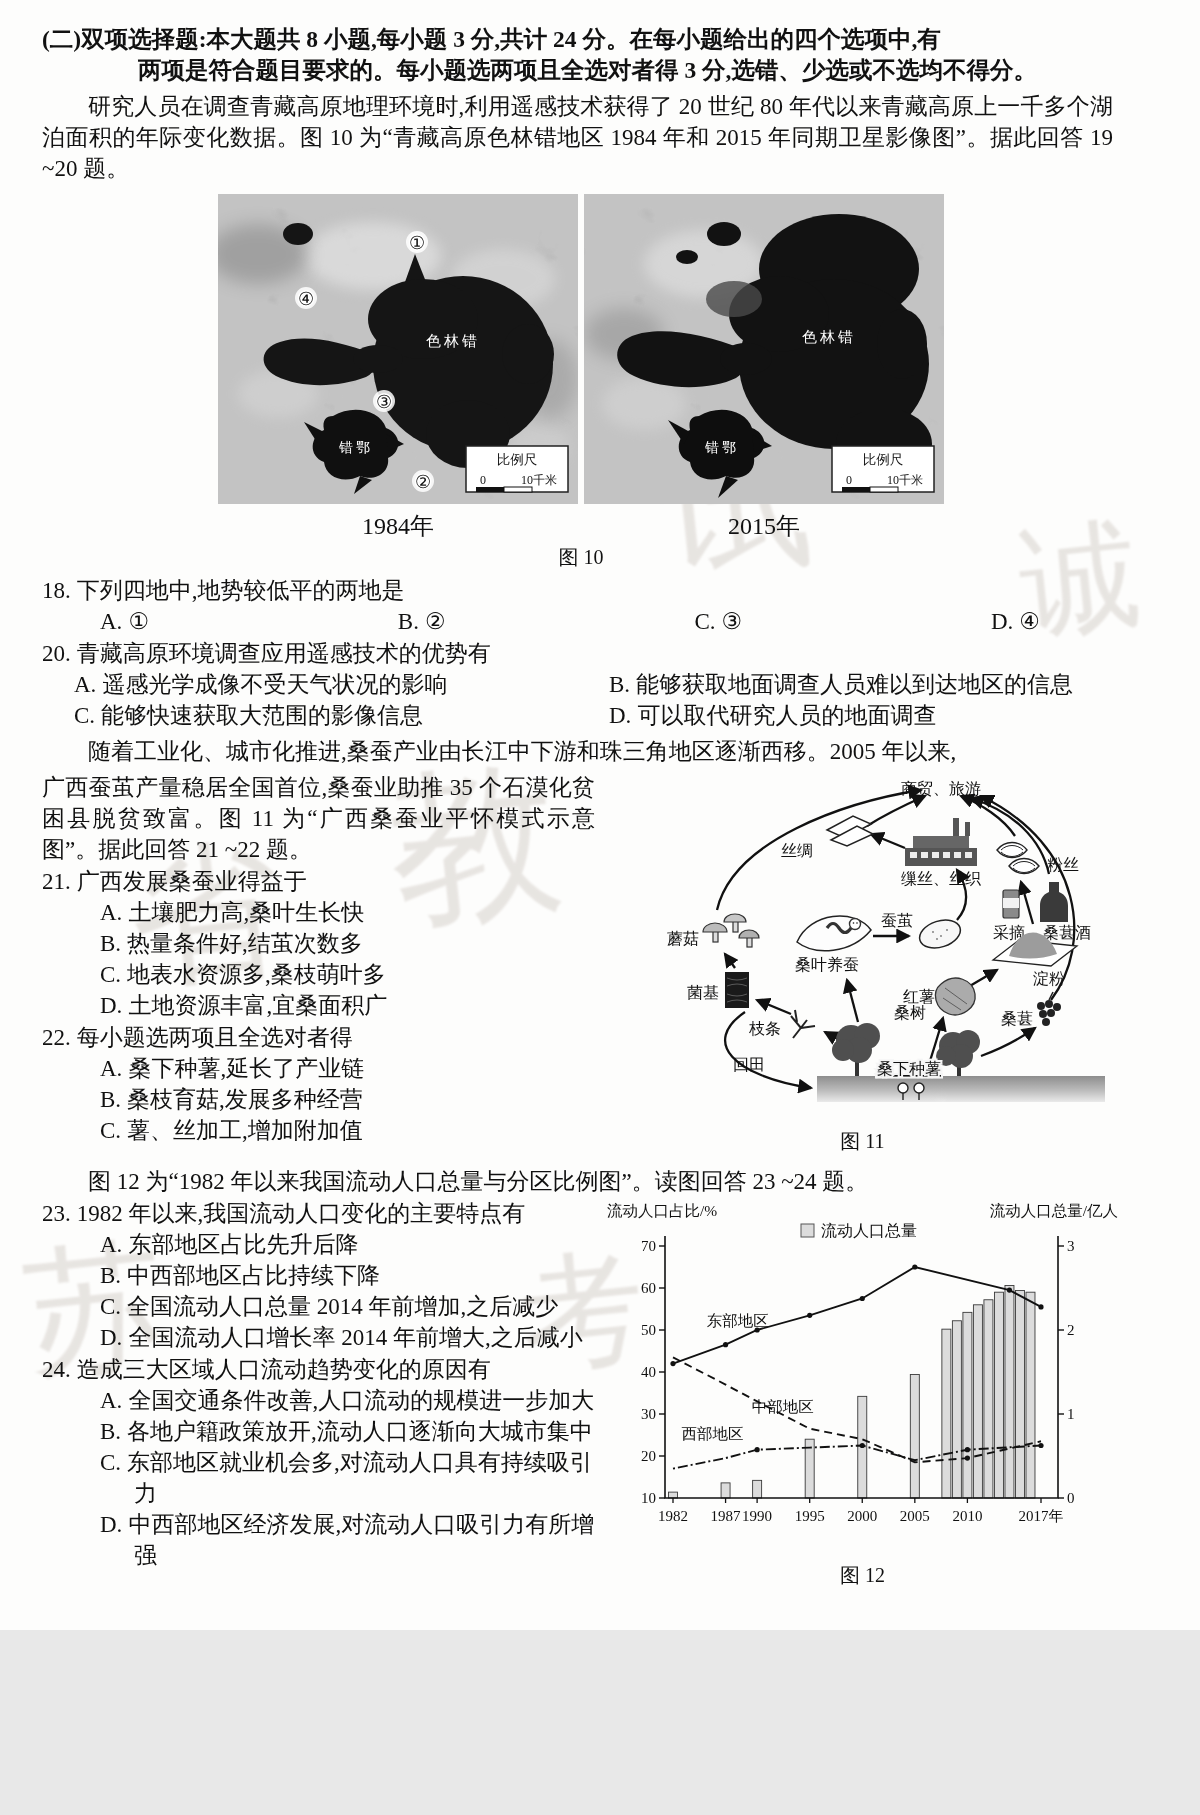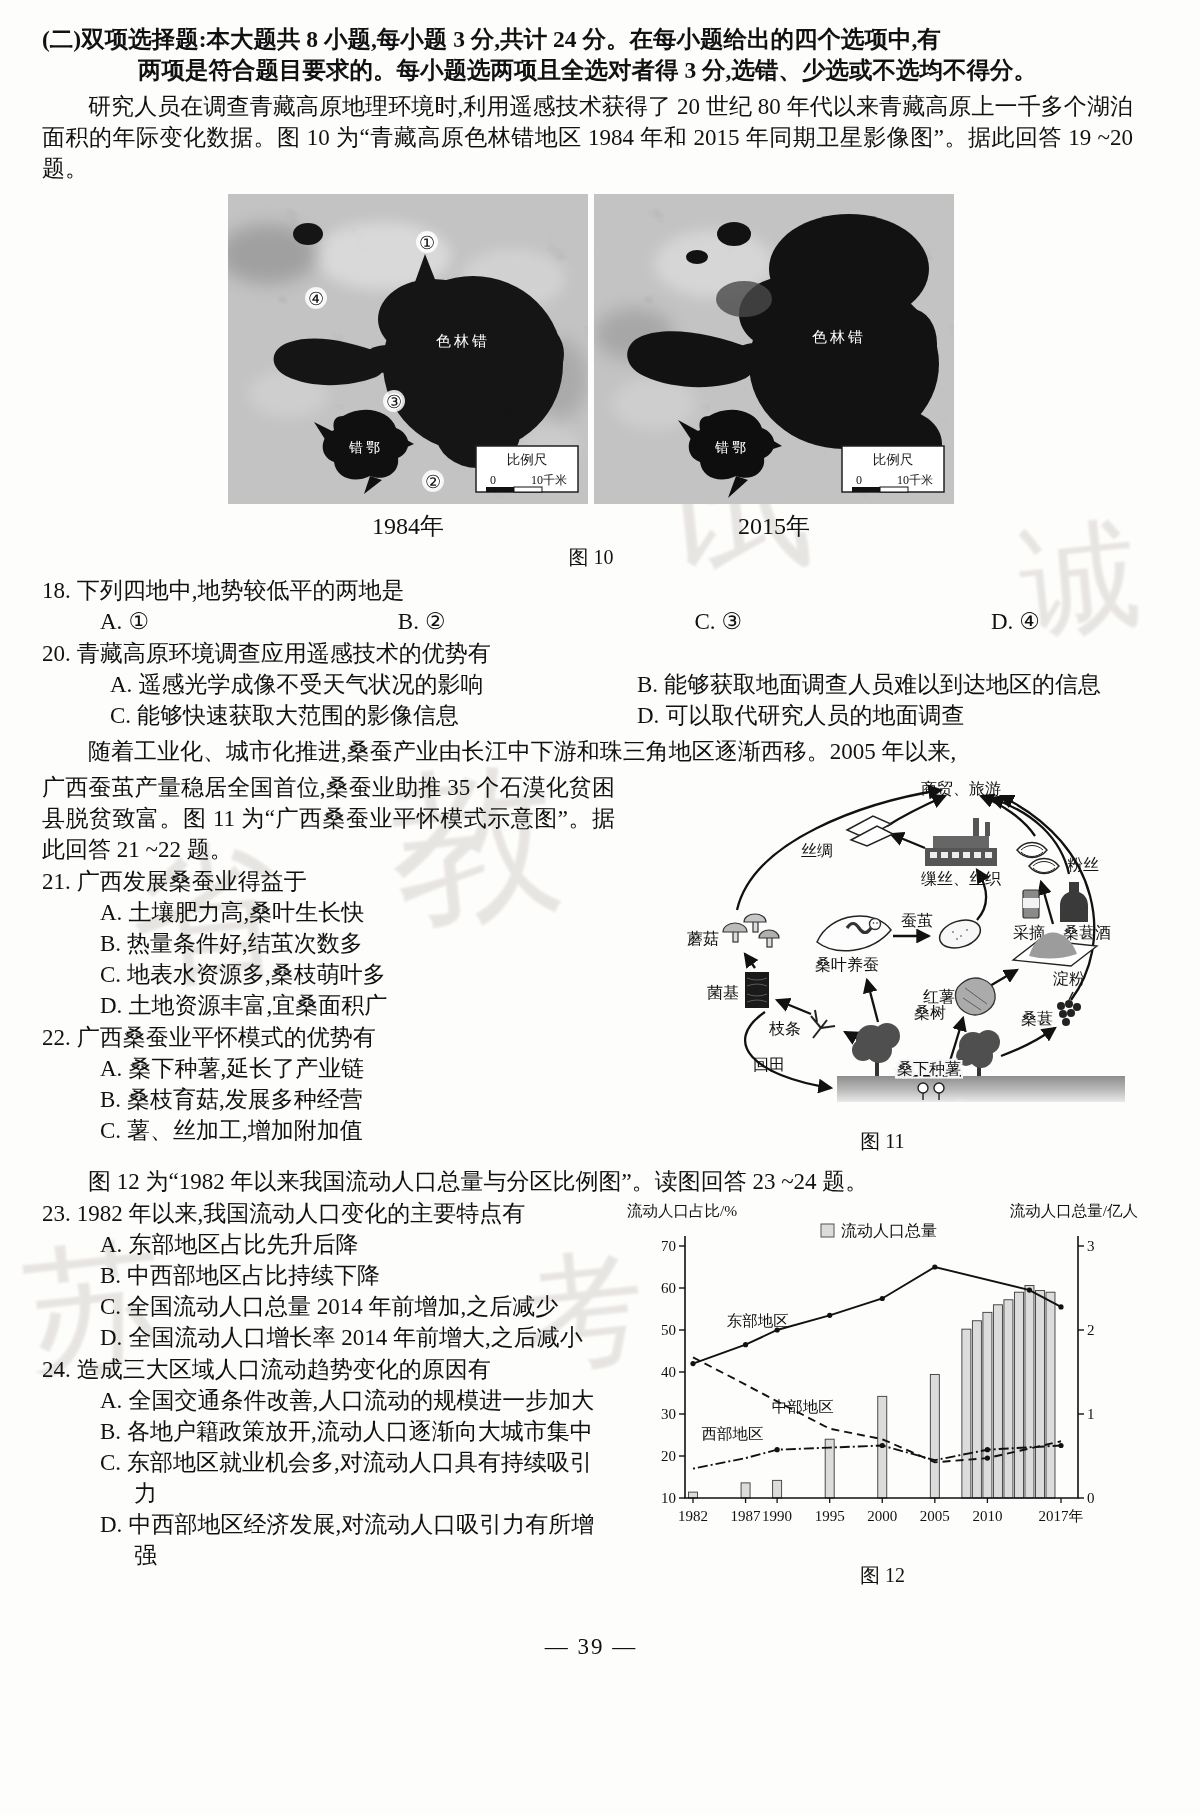--- a/index.html
+++ b/index.html
@@ -1,32 +1,32 @@
 <!DOCTYPE html>
 <html><head>
 <meta charset="utf-8">
 <style>
   html,body{margin:0;padding:0;background:#e8e8e8;}
-  .page{position:relative;width:1200px;height:1815px;box-sizing:border-box;
-    padding:24px 60px 0 42px;background:#fdfdfc;overflow:hidden;
+  .page{position:relative;width:1200px;height:1630px;box-sizing:border-box;
+    padding:24px 80px 0 42px;background:#fdfdfc;overflow:hidden;
     font-family:"Liberation Serif","DejaVu Serif",serif;font-size:23px;line-height:31px;color:#111;}
   .content{position:relative;}
   .wm{position:absolute;color:#73604e;opacity:.15;font-size:150px;line-height:1;
     transform:rotate(-6deg);pointer-events:none;filter:blur(1px);}
   .hdr{font-weight:bold;font-size:23.5px;}
   .hdr-l2{padding-left:96px;}
   .para{margin:5px 7px 0 0;text-align:justify;}
   .indent{text-indent:2em;}
   .q{margin-top:1px;}
   .qnum{margin-right:6px;}
   .nowrap{white-space:nowrap;}
   .opt{margin-left:58px;padding-left:34px;text-indent:-34px;}
   .optL{margin-right:6px;}
   .q19opts{display:flex;justify-content:space-between;margin-left:58px;width:940px;}
-  .q20opts{display:grid;grid-template-columns:1fr 1fr;margin-left:68px;column-gap:24px;}
+  .q20opts{display:grid;grid-template-columns:1fr 1fr;margin-left:32px;column-gap:24px;}
   .fig10{margin:10px 0 2px 0;}
   .sat-row{display:flex;justify-content:center;gap:6px;}
   .sat-cap{text-align:center;font-size:24px;line-height:24px;margin-top:2px;}
   .fig-cap{text-align:center;font-size:20px;margin-top:4px;}
   .sec::after{content:"";display:block;clear:both;}
   .fig11-float,.fig12-float{float:right;width:515px;margin:2px 0 4px 10px;}
   .pagenum{text-align:center;margin-top:36px;font-size:23px;letter-spacing:2px;}
   svg{font-family:"Liberation Serif","DejaVu Serif",serif;}
   svg text{fill:#111;}
   .satlabel{fill:#ffffff;letter-spacing:3px;}
@@ -355,21 +355,21 @@
 
       <div class="q">
         <span class="qnum">21.</span><span>广西发展桑蚕业得益于</span>
       </div>
       <div class="opt"><span class="optL">A.</span><span>土壤肥力高,桑叶生长快</span></div>
       <div class="opt"><span class="optL">B.</span><span>热量条件好,结茧次数多</span></div>
       <div class="opt"><span class="optL">C.</span><span>地表水资源多,桑枝萌叶多</span></div>
       <div class="opt"><span class="optL">D.</span><span>土地资源丰富,宜桑面积广</span></div>
 
       <div class="q">
-        <span class="qnum">22.</span><span>广西桑蚕业平怀模式的优势有</span>
+        <span class="qnum">22.</span><span>每小题选两项且全选对者得</span>
       </div>
       <div class="opt"><span class="optL">A.</span><span>桑下种薯,延长了产业链</span></div>
       <div class="opt"><span class="optL">B.</span><span>桑枝育菇,发展多种经营</span></div>
       <div class="opt"><span class="optL">C.</span><span>薯、丝加工,增加附加值</span></div>
     </div>
 
     <p class="para indent">图 12 为“1982 年以来我国流动人口总量与分区比例图”。读图回答 23 ~24 题。</p>
 
     <div class="sec">
 

